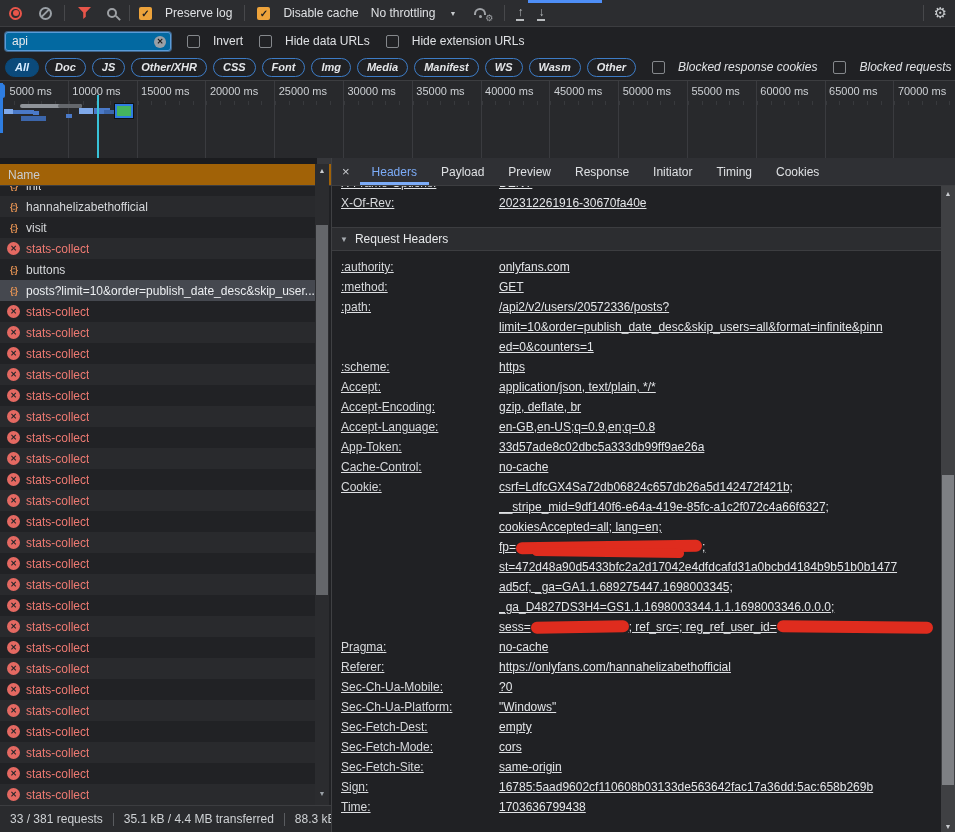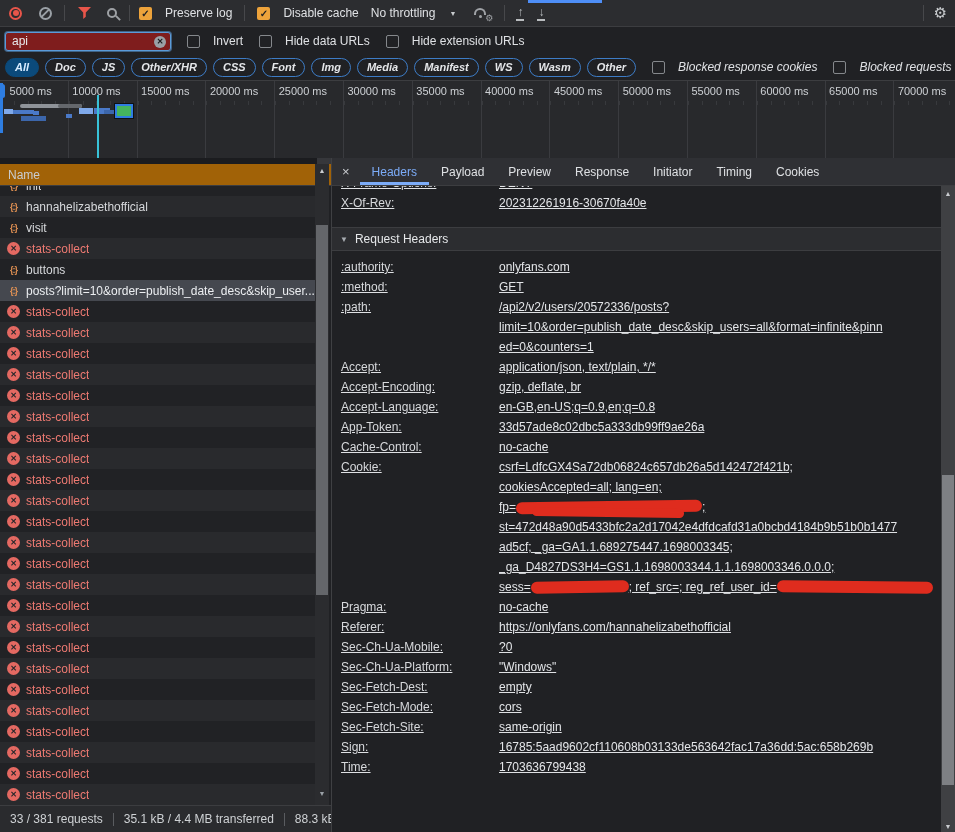--- a/index.html
+++ b/index.html
@@ -33,21 +33,21 @@
   .icon-wifi .arc{position:absolute;left:2px;top:2px;width:12px;height:7px;border:2px solid #a0a3a7;border-bottom:none;border-radius:8px 8px 0 0;}
   .icon-wifi .dot{position:absolute;left:7px;top:9px;width:3px;height:3px;border-radius:50%;background:#a0a3a7;}
   .icon-wifi .gear{position:absolute;right:-1px;bottom:-2px;font-size:9px;color:#a0a3a7;line-height:9px;}
   .icon-updl{font-size:12px;line-height:12px;color:#b9bcbf;border-bottom:2px solid #b9bcbf;padding:0 1px 1px 1px;flex:none;}
   .icon-gear{font-size:15px;color:#c8cbce;flex:none;margin:0 8px 0 10px;}
   .tb-spacer{flex:1;}
 
   
   #filter-row{position:absolute;top:28px;left:0;right:0;height:26px;display:flex;align-items:center;}
   #filter-box{position:relative;margin-left:5px;flex:none;}
-  #filter-input{width:166px;height:19px;background:#7f1d1d;border:1px solid #5a9bd8;
+  #filter-input{width:166px;height:19px;background:#0369a1;border:1px solid #5a9bd8;
                 box-shadow:0 0 0 1px rgba(90,155,216,.55);border-radius:3px;color:#e8eaed;
                 font-size:12px;font-family:"Liberation Sans",sans-serif;padding:0 18px 0 6px;outline:none;}
   #filter-clear{position:absolute;right:5px;top:4px;width:12px;height:12px;border-radius:50%;background:#9aa0a6;
                 color:#17181a;font-size:8px;font-weight:bold;line-height:12px;text-align:center;}
   #filter-row .cb-wrap{margin-left:16px;}
 
   
   #chips-row{position:absolute;top:54px;left:0;right:0;height:27px;display:flex;align-items:center;
              gap:6px;padding-left:5px;border-bottom:1px solid #3c3d40;font-style:italic;}
   .chip{border:1px solid #3d7cc6;border-radius:10px;padding:2px 9px 3px 9px;font-size:11px;font-weight:bold;color:#e4e6e9;flex:none;}
@@ -457,20 +457,26 @@
           </div>
           <div class="hrow">
             <span class="hname">:path:</span>
             <div class="hval">
               <div class="hline">/api2/v2/users/20572336/posts?</div>
               <div class="hline">limit=10&amp;order=publish_date_desc&amp;skip_users=all&amp;format=infinite&amp;pinn</div>
               <div class="hline">ed=0&amp;counters=1</div>
             </div>
           </div>
           <div class="hrow">
+            <span class="hname">:scheme:</span>
+            <div class="hval">
+              <div class="hline">https</div>
+            </div>
+          </div>
+          <div class="hrow">
             <span class="hname">Accept:</span>
             <div class="hval">
               <div class="hline">application/json, text/plain, */*</div>
             </div>
           </div>
           <div class="hrow">
             <span class="hname">Accept-Encoding:</span>
             <div class="hval">
               <div class="hline">gzip, deflate, br</div>
             </div>
@@ -490,20 +496,21 @@
           <div class="hrow">
             <span class="hname">Cache-Control:</span>
             <div class="hval">
               <div class="hline">no-cache</div>
             </div>
           </div>
           <div class="hrow">
             <span class="hname">Cookie:</span>
             <div class="hval">
               <div class="hline">csrf=LdfcGX4Sa72db06824c657db26a5d142472f421b;</div>
+              <div class="hline">__stripe_mid=9df140f6-e64a-419e-85fc-a1c2f072c4a66f6327;</div>
               <div class="hline">cookiesAccepted=all; lang=en;</div>
               <div class="hline">fp=<span class="redact redact-fp"></span>;</div>
               <div class="hline">st=472d48a90d5433bfc2a2d17042e4dfdcafd31a0bcbd4184b9b51b0b1477</div>
               <div class="hline">ad5cf; _ga=GA1.1.689275447.1698003345;</div>
               <div class="hline">_ga_D4827DS3H4=GS1.1.1698003344.1.1.1698003346.0.0.0;</div>
               <div class="hline">sess=<span class="redact redact-sess"></span>; ref_src=; reg_ref_user_id=<span class="redact redact-reg"></span></div>
             </div>
           </div>
           <div class="hrow">
             <span class="hname">Pragma:</span>

